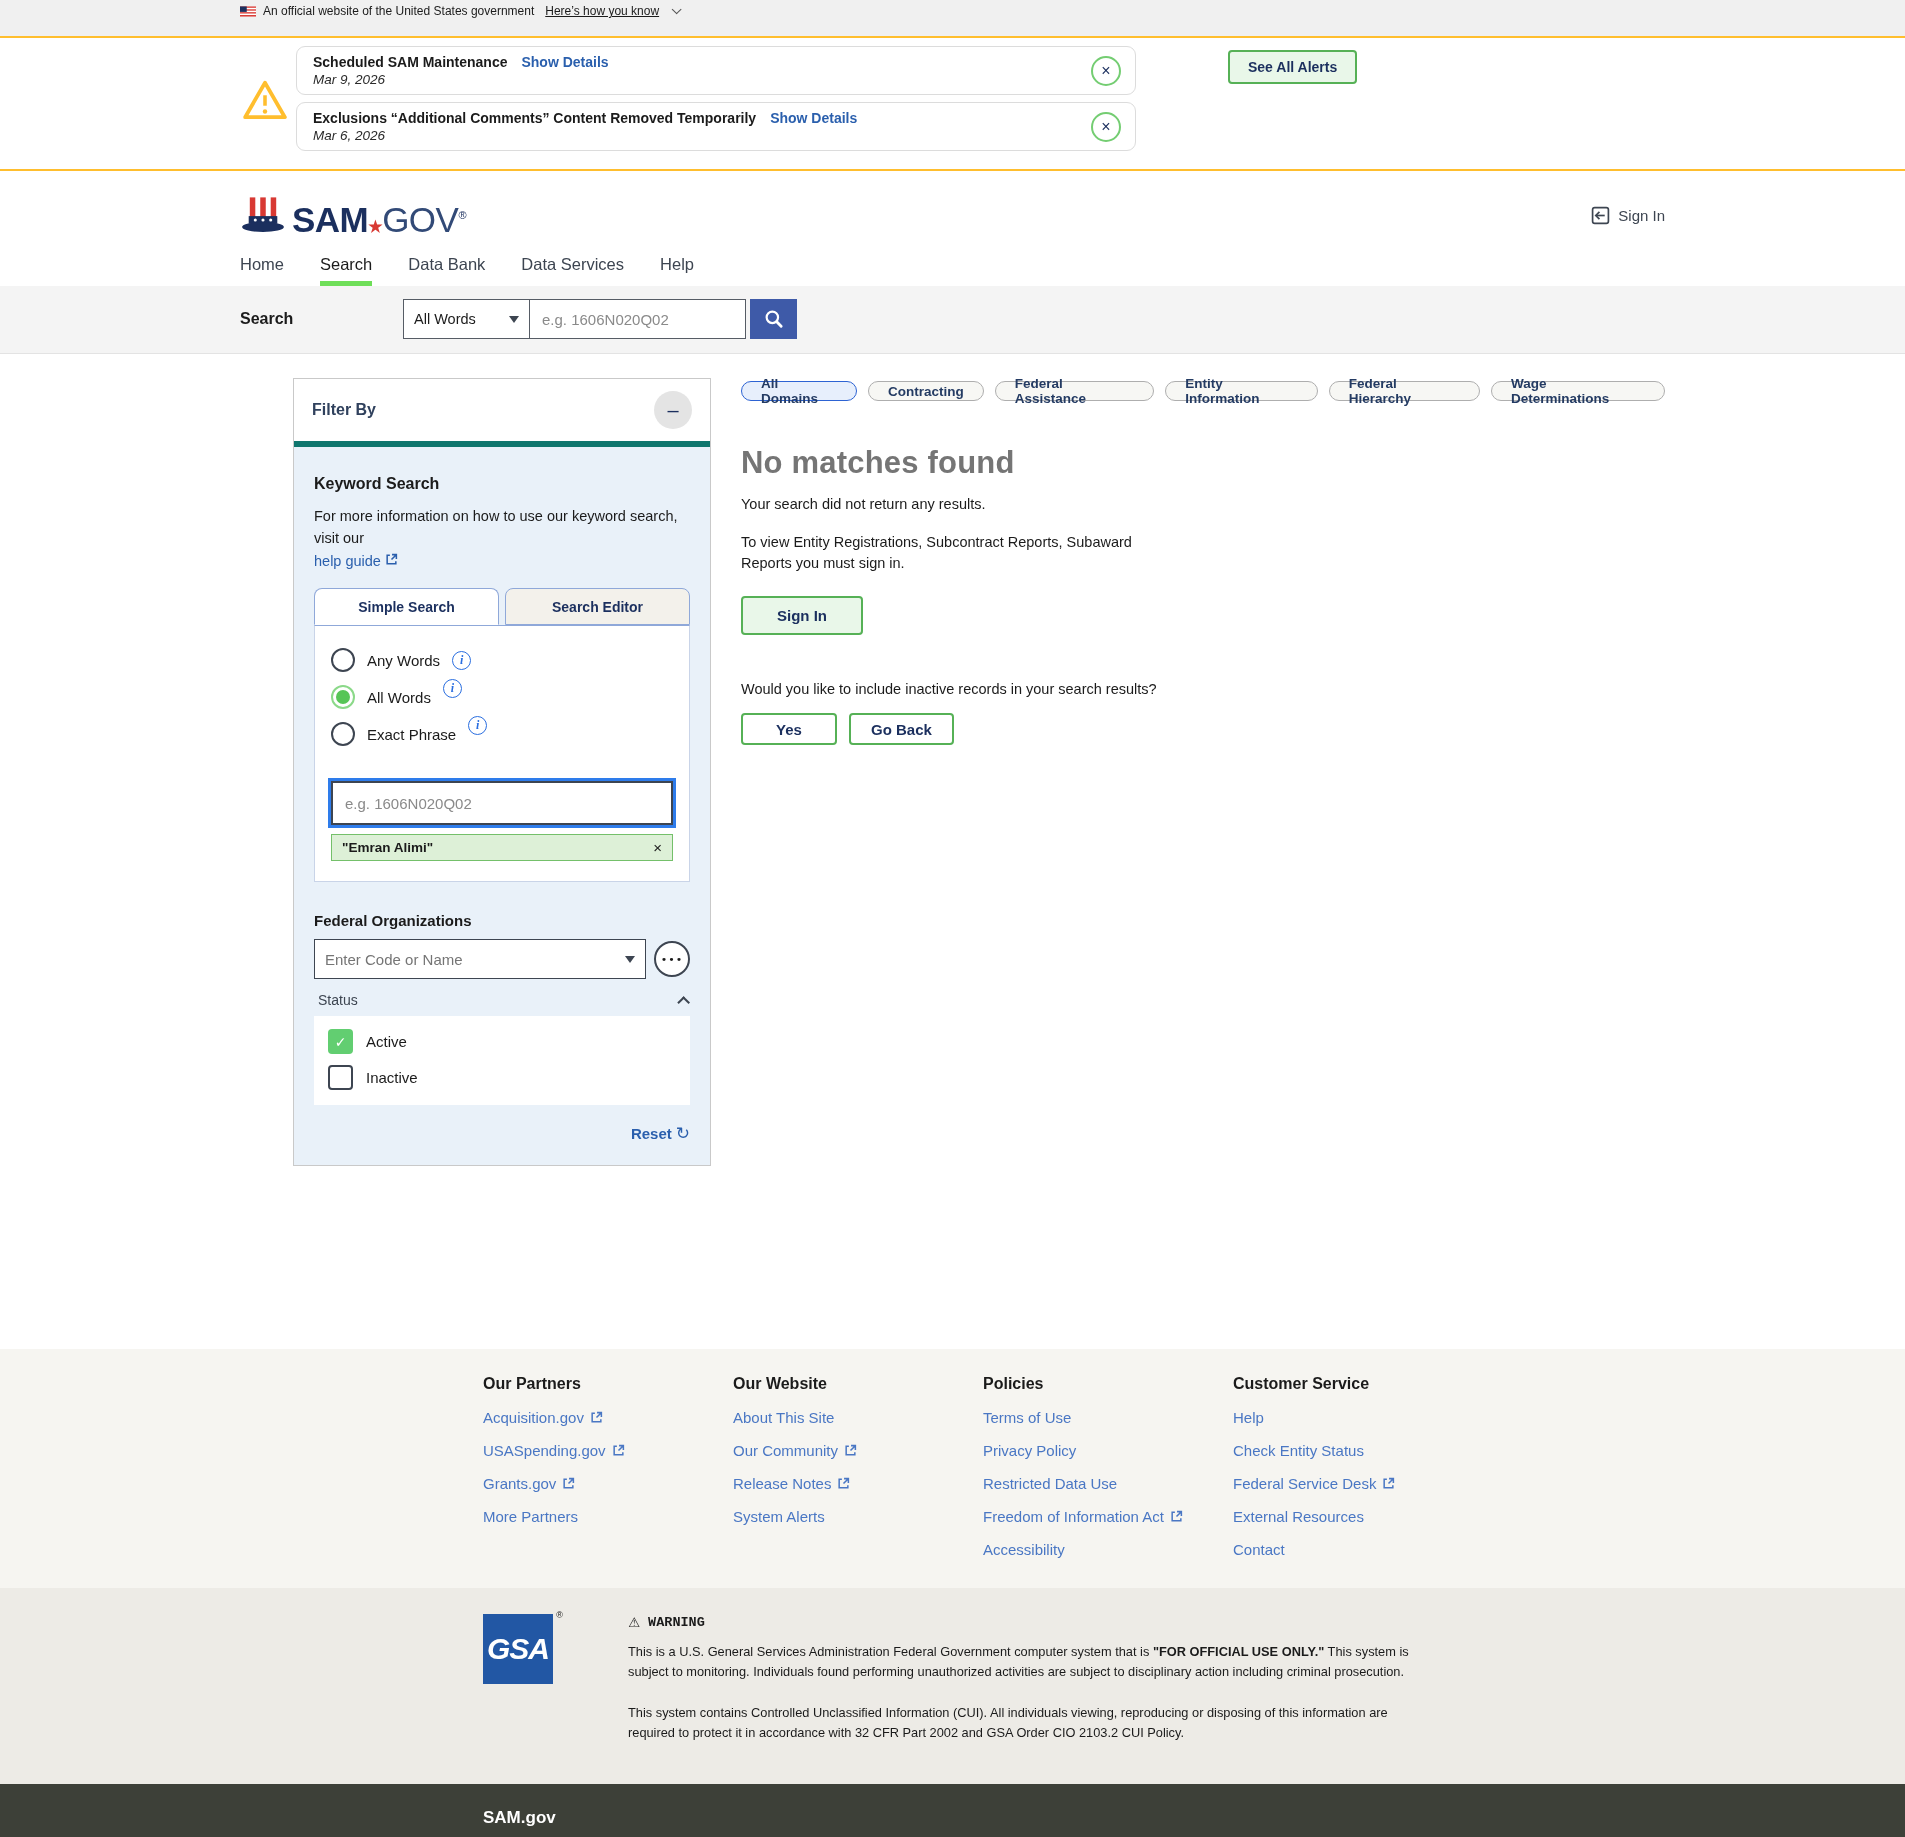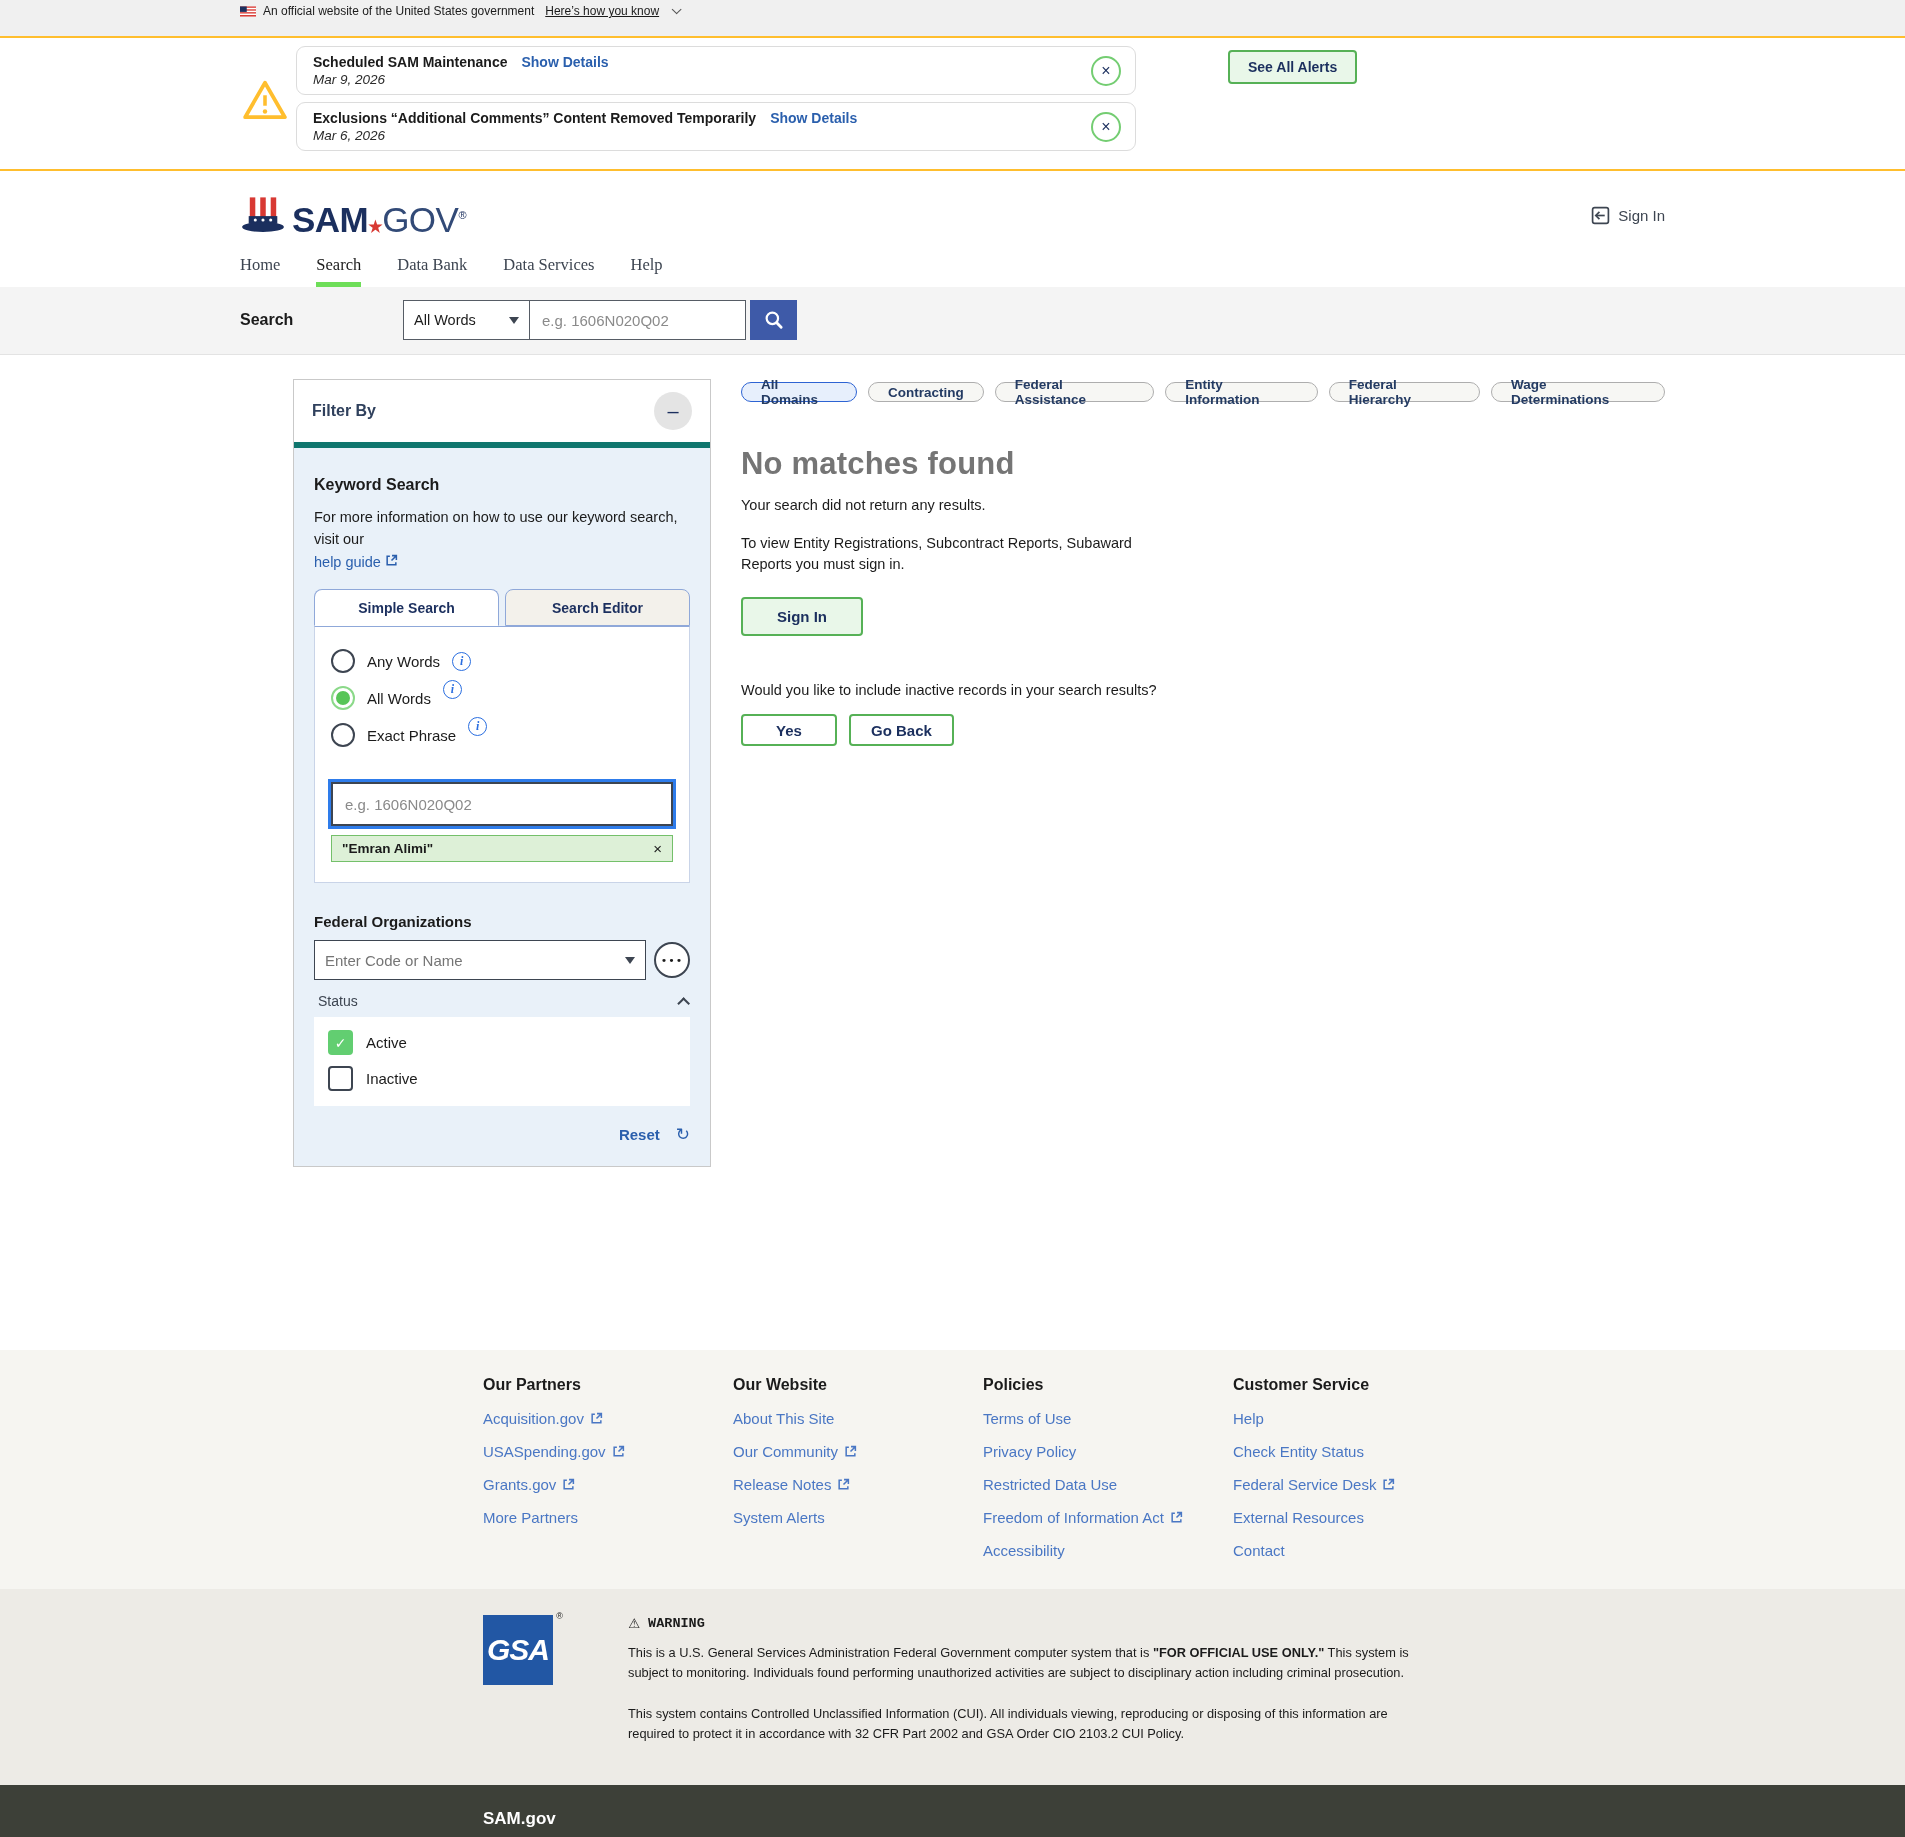--- a/index.html
+++ b/index.html
@@ -34,21 +34,21 @@
   .logo { display:flex; align-items:flex-end; gap:6px; cursor:pointer; }
   .logo-word { font-size:35px; font-weight:800; color:#1b2f5e; letter-spacing:-0.5px; line-height:1; }
   .logo-word .gov { font-weight:300; color:#324a77; }
   .logo-word .star { color:#d83933; font-size:16px; }
   .logo-word sup { font-size:11px; font-weight:400; }
   .signin-top { margin-left:auto; display:flex; align-items:center; gap:8px; font-size:15px; color:#3d4551; cursor:pointer; }
 
   
   .main-nav { margin-top:18px; }
   .main-nav ul { list-style:none; display:flex; gap:36px; }
-  .main-nav li { font-size:16.5px; color:#3d4551; padding-bottom:12px; position:relative; cursor:pointer;font-family:Liberation Serif, serif; }
+  .main-nav li { font-size:16.5px; color:#3d4551; padding-bottom:12px; position:relative; cursor:pointer; }
   .main-nav li.active { color:#1b1b1b; }
   .main-nav li.active::after { content:""; position:absolute; left:0; right:0; bottom:0; height:5px; background:#6ede58; }
 
   
   .search-band { background:#f4f4f4; border-bottom:1px solid #e3e3e3; padding:13px 0 14px; }
   .search-band .container { display:flex; align-items:center; }
   .search-label { font-size:16px; font-weight:bold; color:#1b1b1b; width:163px; }
   .search-select { width:127px; height:40px; background:#fff; border:1px solid #565c65; display:flex; align-items:center; padding:0 10px; font-size:14.5px; color:#1b1b1b; cursor:pointer; }
   .caret-down { width:0; height:0; border-left:5px solid transparent; border-right:5px solid transparent; border-top:7px solid #3d4551; margin-left:auto; }
   .search-input { width:216px; height:40px; border:1px solid #565c65; border-left:none; padding:0 12px; font-size:15px; font-family:"Liberation Sans",sans-serif; color:#1b1b1b; }
@@ -92,21 +92,21 @@
   .status-row { margin-top:13px; padding:0 4px; display:flex; align-items:center; justify-content:space-between; cursor:pointer; }
   .status-label { font-size:14px; color:#3d4551; }
   .chev-up { width:9px; height:9px; border-top:2px solid #3d4551; border-right:2px solid #3d4551; transform:rotate(-45deg) translateY(3px); }
   .status-box { margin-top:8px; background:#fff; padding:13px 14px; }
   .check-row { display:flex; align-items:center; gap:13px; margin-bottom:11px; }
   .check-row:last-child { margin-bottom:2px; }
   .checkbox { width:25px; height:25px; border-radius:4px; flex:0 0 auto; cursor:pointer; display:flex; align-items:center; justify-content:center; }
   .checkbox.checked { background:#62ce71; color:#fff; font-size:14px; font-weight:bold; }
   .checkbox.unchecked { background:#fff; border:2px solid #3d4551; }
   .check-label { font-size:15px; color:#1b1b1b; }
-  .reset-row { margin-top:18px; display:flex; justify-content:flex-end; align-items:center; gap:16px; color:#2a5fad; font-size:15px; font-weight:bold; cursor:pointer; }
+  .reset-row { margin-top:18px; display:flex; justify-content:flex-end; align-items:center; gap:4px; color:#2a5fad; font-size:15px; font-weight:bold; cursor:pointer; }
   .reset-icon { font-size:17px; font-weight:normal; }
 
   
   .results-col { margin-left:30px; margin-top:27px; flex:1; }
   .domain-tabs { display:flex; gap:11px; }
   .pill { height:20px; padding:0 19px; border-radius:18px; display:flex; align-items:center; font-size:13.5px; font-weight:bold; color:#243b63; background:#f7f7f4; border:1px solid #aeaeae; cursor:pointer; }
   .pill.active { background:#e7effc; border:1.5px solid #2d63d3; }
   .nm-title { margin-top:44px; font-size:31px; font-weight:bold; color:#757575; letter-spacing:0.2px; }
   .nm-sub { margin-top:15px; font-size:14.5px; }
   .nm-note { margin-top:20px; font-size:14.5px; max-width:445px; line-height:1.45; }

